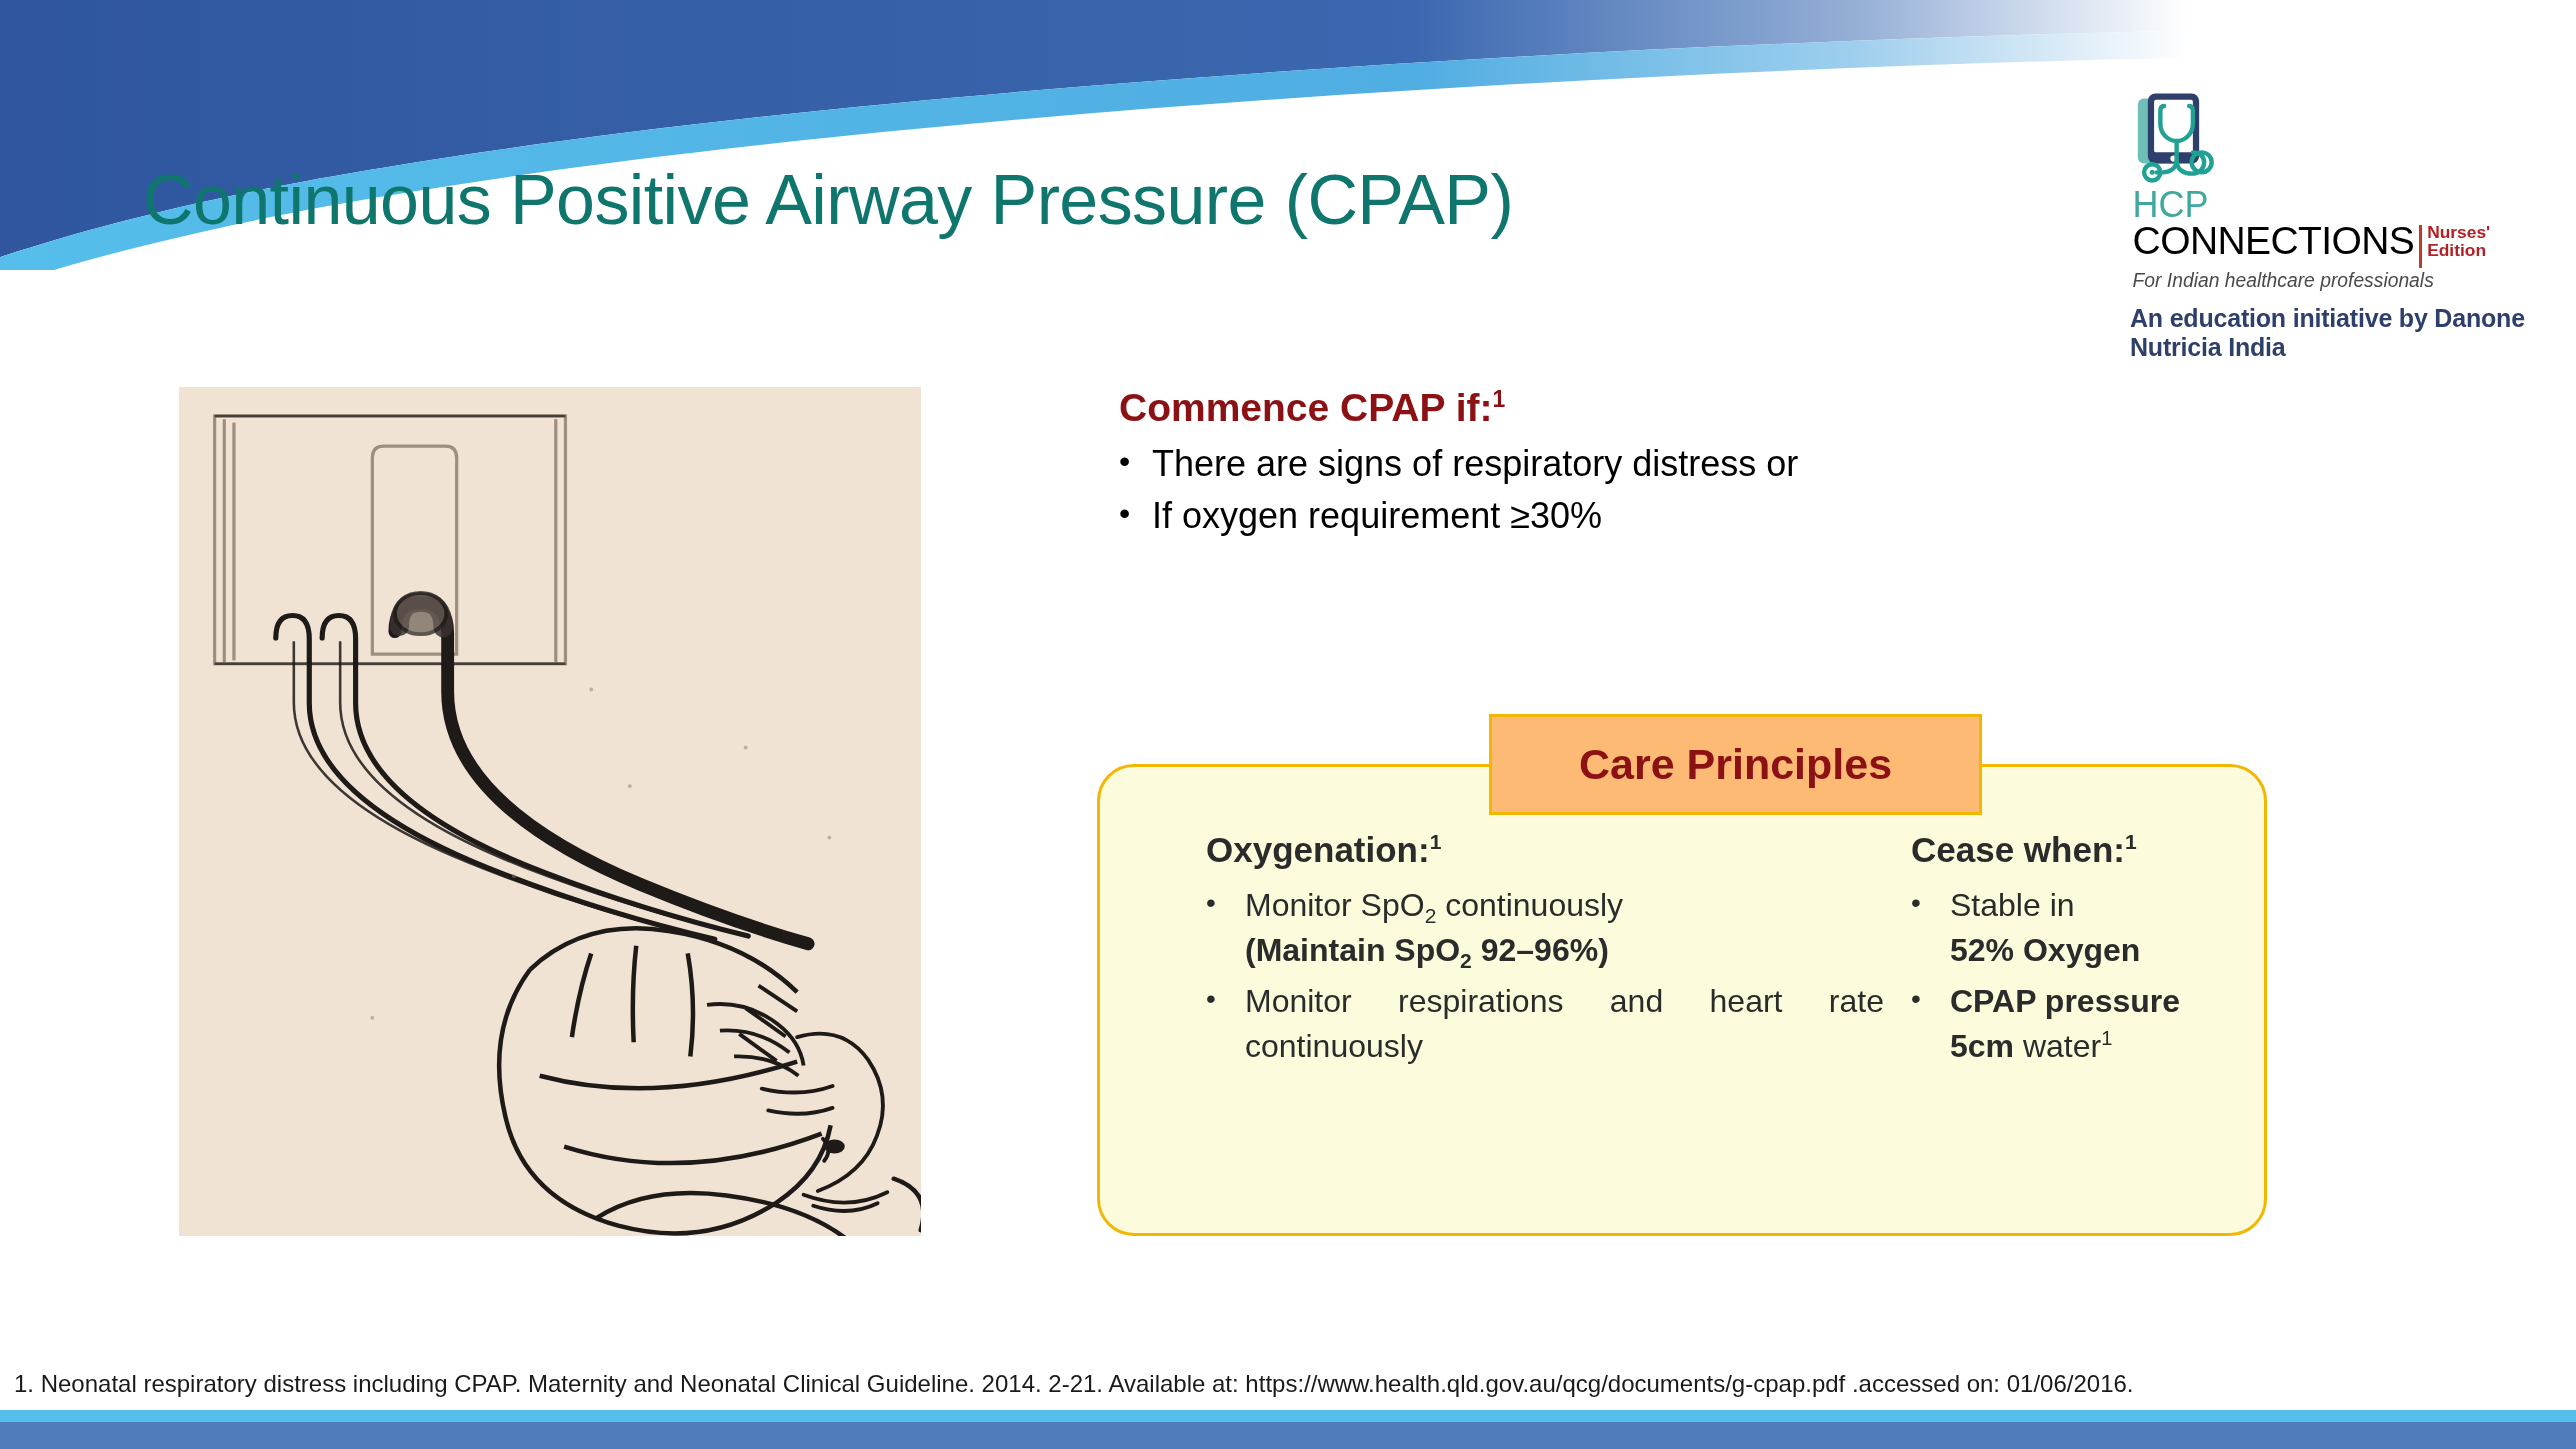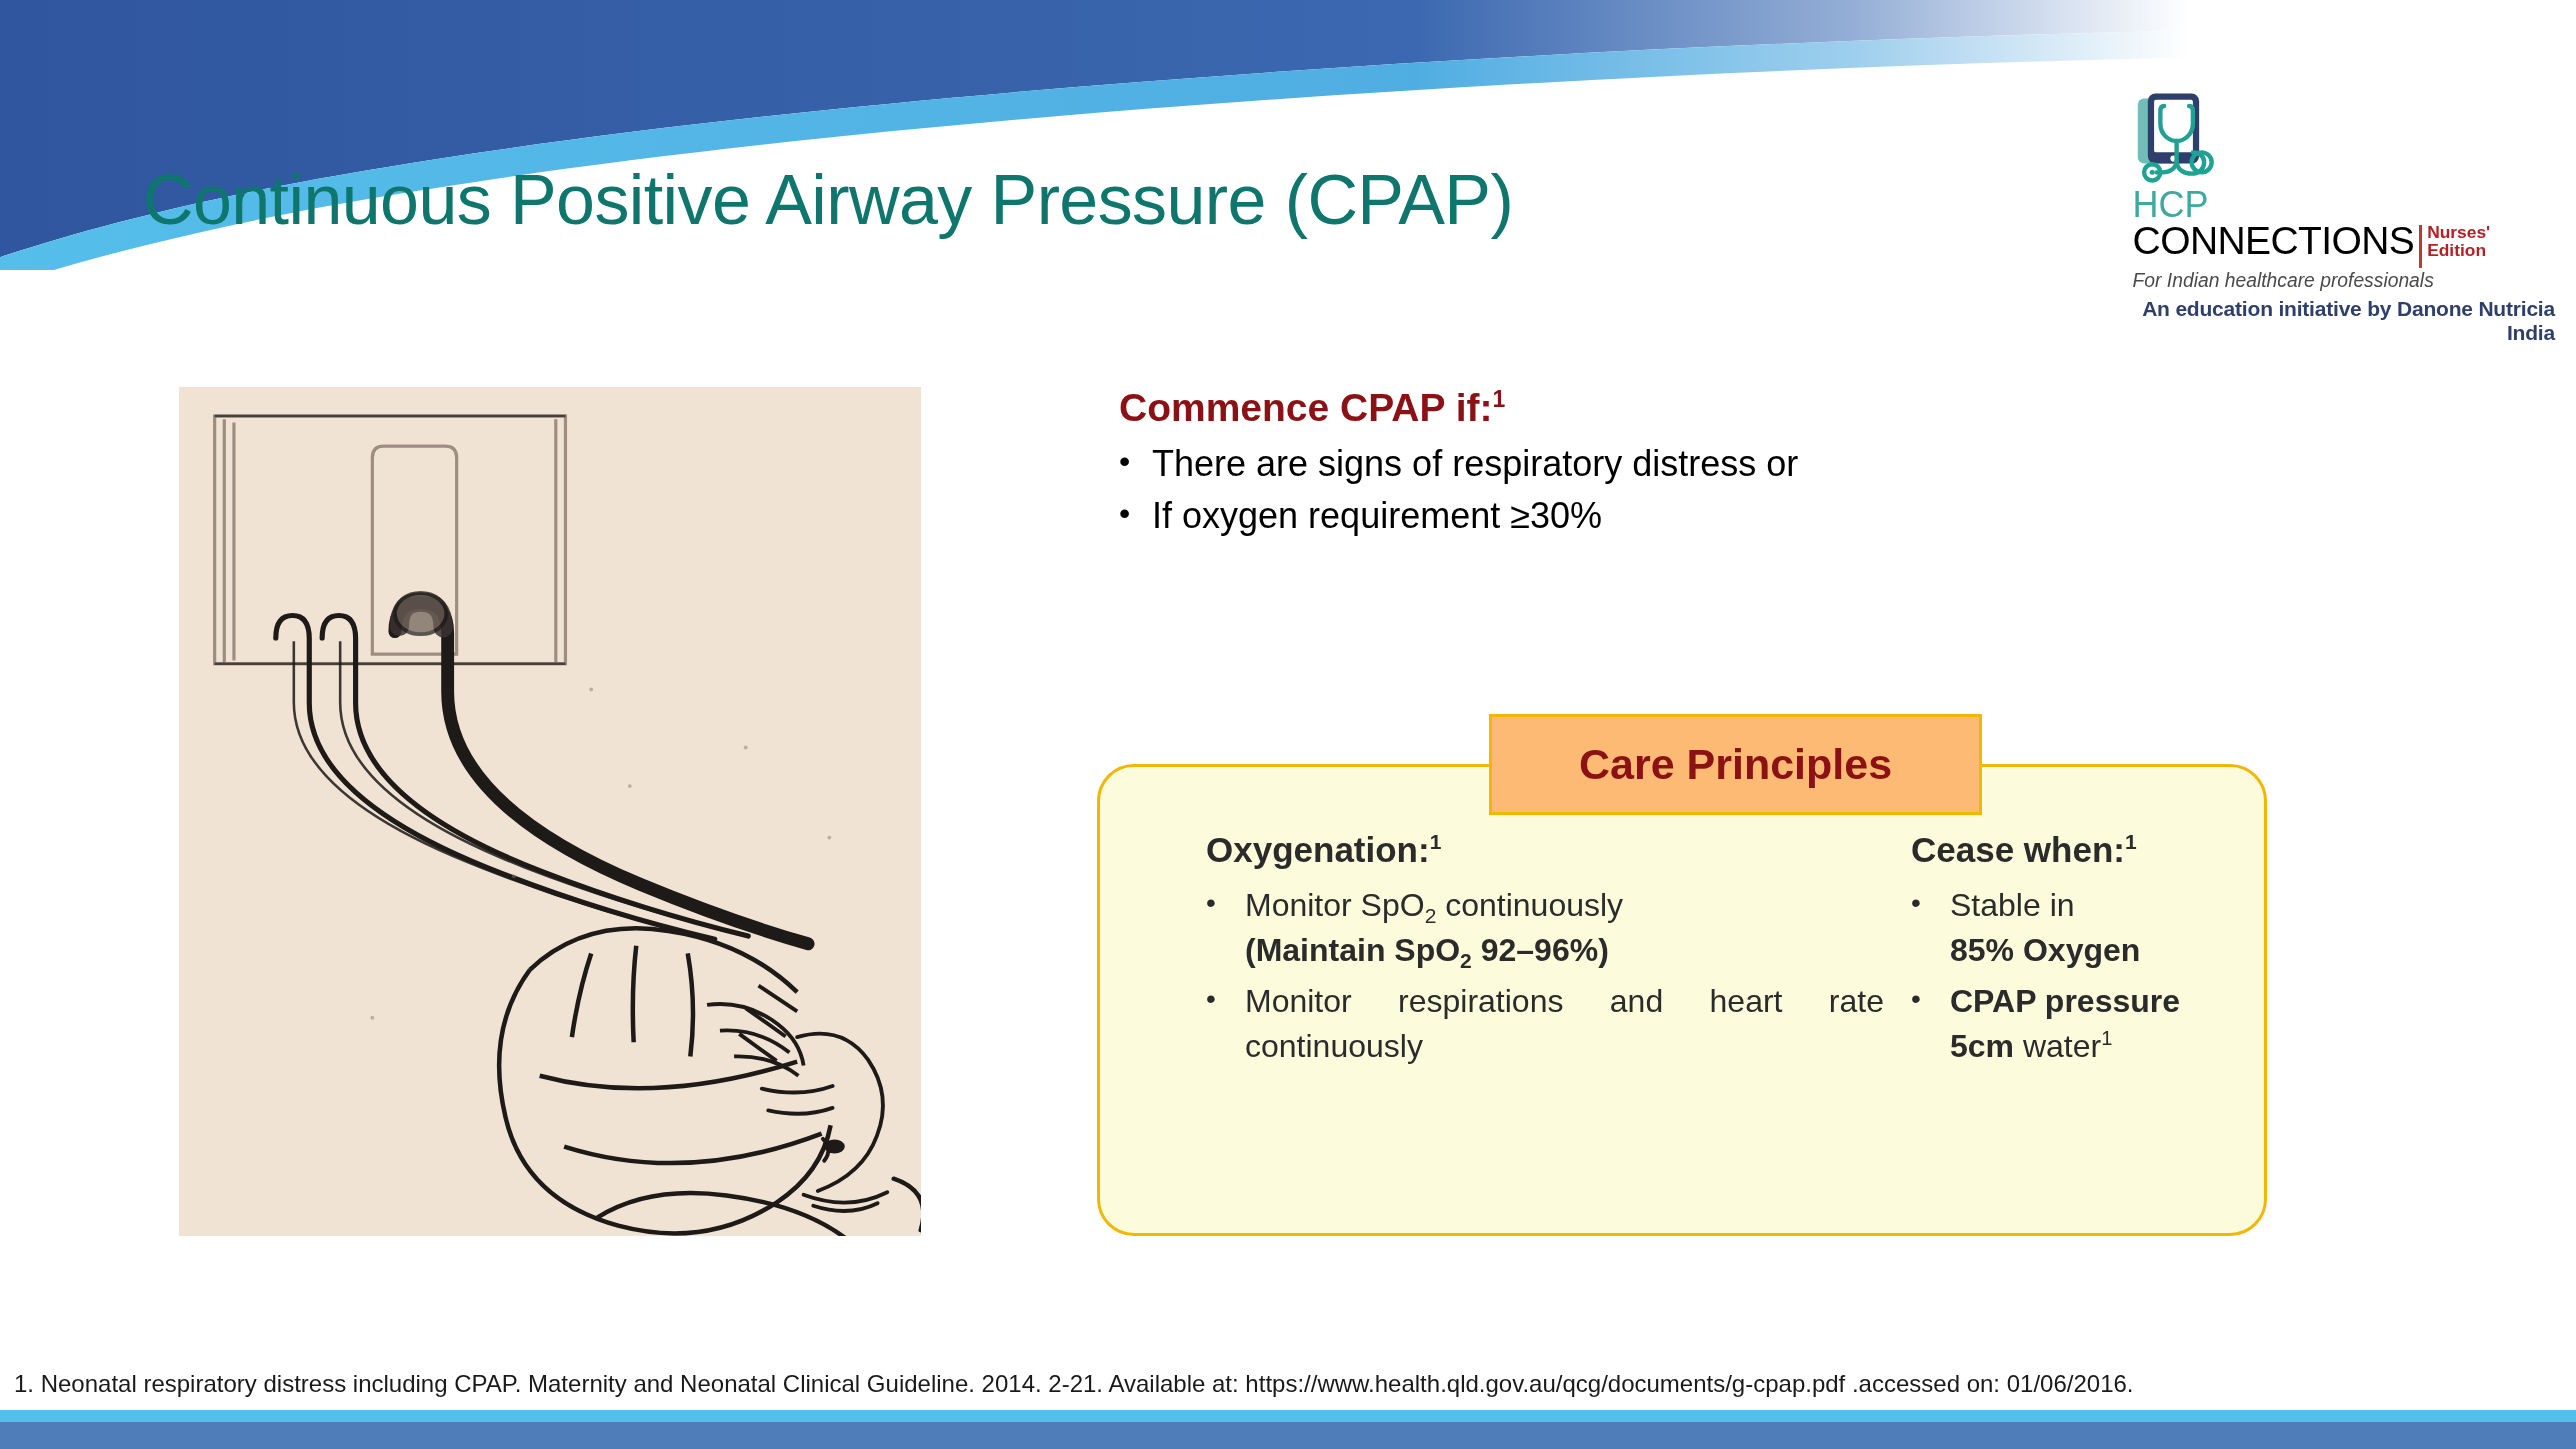--- a/index.html
+++ b/index.html
@@ -23,21 +23,21 @@
   .logo{position:absolute;left:2130px;top:90px;width:425px;height:122px;}
   .logo-row{display:flex;align-items:flex-start;flex-direction:column;}
   .logo-mark{width:97px;height:100px;flex:0 0 97px;margin-top:1.3px;}
   .logo-text{margin-left:2.6px;}
   .logo-hcp{font-size:36px;color:#3FA9A0;font-weight:400;line-height:0.95;letter-spacing:0px;font-family:"Liberation Sans",sans-serif;}
   .logo-conn-row{display:flex;align-items:flex-start;line-height:0.95;}
   .logo-conn{font-size:39px;color:#000000;font-weight:400;letter-spacing:-0.6px;}
   .logo-divider{width:2.6px;height:43px;background:#C0392B;margin:2.6px 5.2px 0 5.2px;}
   .logo-nurses{font-size:17.4px;color:#B32025;font-weight:bold;line-height:1.02;padding-top:1.9px;}
   .logo-tag{font-size:19.3px;color:#4A4A4A;font-style:italic;margin-top:1.9px;letter-spacing:0px;}
-  .logo-sub{font-size:21px;color:#2F3F6B;font-weight:bold;text-align:right;margin-top:5px;letter-spacing:-0.2px;}
+  .logo-sub{font-size:25px;color:#2F3F6B;font-weight:bold;margin-top:12px;letter-spacing:-0.2px;}
 
   
   .page-title{
     position:absolute;left:143px;top:160px;
     font-size:70px;color:#0f766e;font-weight:400;
     letter-spacing:-0.6px;white-space:nowrap;
   }
 
   
   .illus{
@@ -275,21 +275,21 @@
 
     <div class="cp-col-right">
       <div class="cp-head">
         <span>Cease when:</span><sup>1</sup>
       </div>
 
       <div class="cp-bullet">
         <span class="cp-dot">•</span>
         <span class="cp-btext">
           <span>Stable in</span><br>
-          <b>85% Oxygen</b>
+          <b>52% Oxygen</b>
         </span>
       </div>
 
       <div class="cp-bullet">
         <span class="cp-dot">•</span>
         <span class="cp-btext">
           <b>CPAP pressure</b><br>
           <b>5cm</b><span> water</span><sup>1</sup>
         </span>
       </div>

